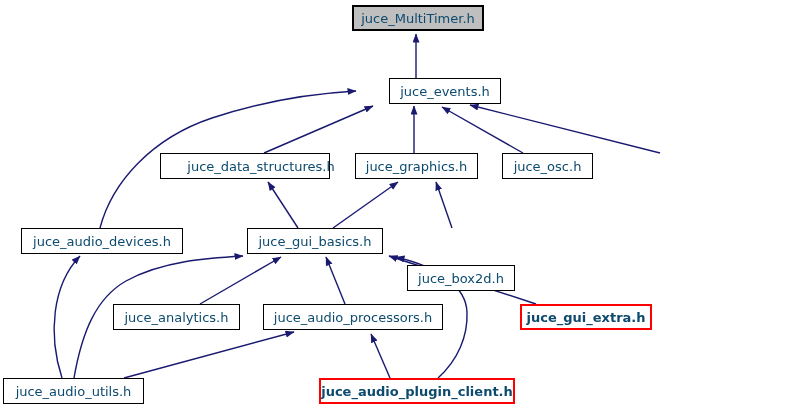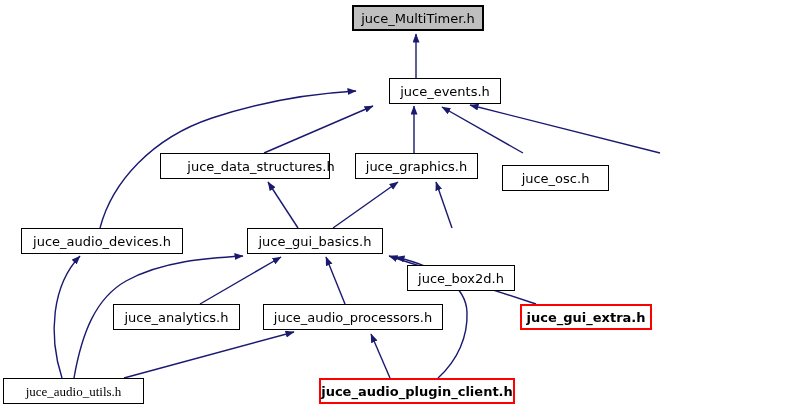--- a/index.html
+++ b/index.html
@@ -19,21 +19,21 @@
   .edge {
     fill: none;
     stroke: #191970;
     stroke-width: 1.4;
   }
   .node {
     position: absolute;
     box-sizing: border-box;
     background: #ffffff;
     border: 1.6px solid #000000;
-    color: #000000;
+    color: #0c4a6e;
     font-size: 13px;
     line-height: 1;
     display: flex;
     align-items: center;
     justify-content: center;
     white-space: nowrap;
     cursor: pointer;
   }
   .node.root {
     background: #bfbfbf;
@@ -73,23 +73,23 @@
     <path class="edge" d="M 536 304 L 389 256" marker-end="url(#arrow)"></path>
     <path class="edge" d="M 438 378 C 458 360 468 336 467 312 C 466 288 442 268 396 257" marker-end="url(#arrow)"></path>
     <path class="edge" d="M 124 378 L 294 332" marker-end="url(#arrow)"></path>
     <path class="edge" d="M 390 378 L 371 334" marker-end="url(#arrow)"></path>
   </svg>
 
   <div class="node root" style="left:352px; top:5px;   width:132px; height:26px;">juce_MultiTimer.h</div>
   <div class="node" style="left:360px; top:78px;  width:112px; height:26px;margin-left:29px;">juce_events.h</div>
   <div class="node" style="left:160px; top:153px; width:170px; height:26px;padding-left:32px;">juce_data_structures.h</div>
   <div class="node" style="left:355px; top:153px; width:123px; height:26px;">juce_graphics.h</div>
-  <div class="node" style="left:502px; top:153px; width:107px;  height:26px;margin-top:12px;">juce_osc.h</div>
+  <div class="node" style="left:502px; top:153px; width:91px;  height:26px;">juce_osc.h</div>
   <div class="node" style="left:21px;  top:228px; width:162px; height:26px;">juce_audio_devices.h</div>
   <div class="node" style="left:247px; top:228px; width:136px; height:26px;">juce_gui_basics.h</div>
   <div class="node" style="left:407px; top:228px; width:108px; height:26px;margin-top:37px;">juce_box2d.h</div>
   <div class="node" style="left:113px; top:304px; width:127px; height:26px;">juce_analytics.h</div>
   <div class="node" style="left:263px; top:304px; width:180px; height:26px;">juce_audio_processors.h</div>
   <div class="node truncated" style="left:520px; top:304px; width:132px; height:26px;">juce_gui_extra.h</div>
-  <div class="node" style="left:3px;   top:378px; width:141px; height:26px;font-family:Liberation Serif, serif;">juce_audio_utils.h</div>
+  <div class="node" style="left:3px;   top:378px; width:141px; height:26px;">juce_audio_utils.h</div>
   <div class="node truncated" style="left:319px; top:378px; width:196px; height:26px;">juce_audio_plugin_client.h</div>
 
 </div>
 
 </body></html>

